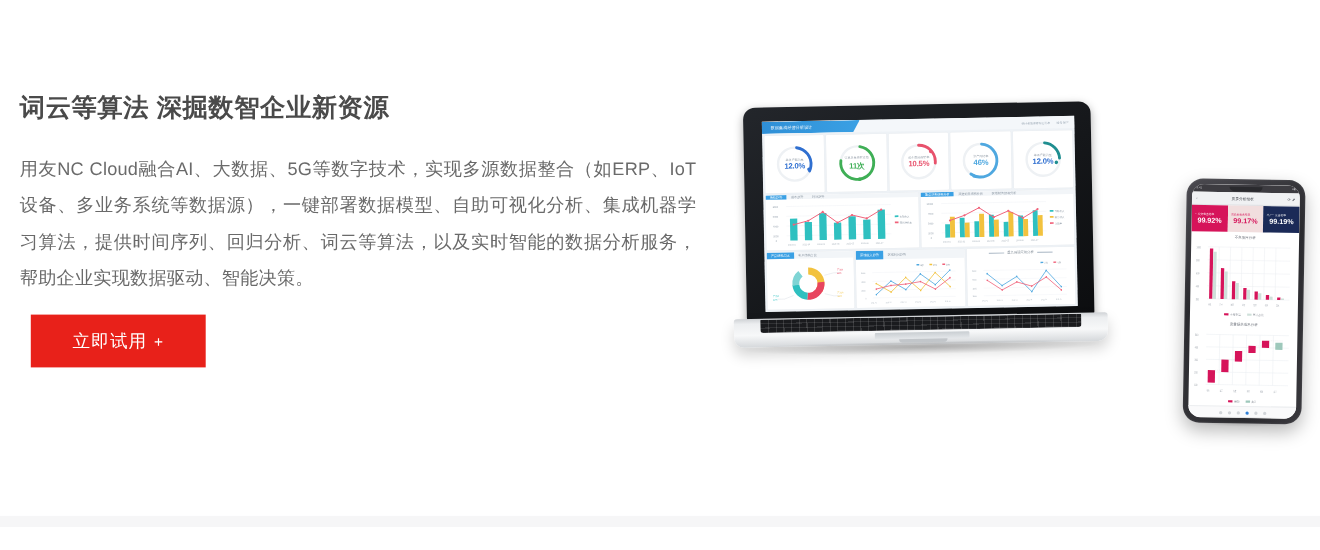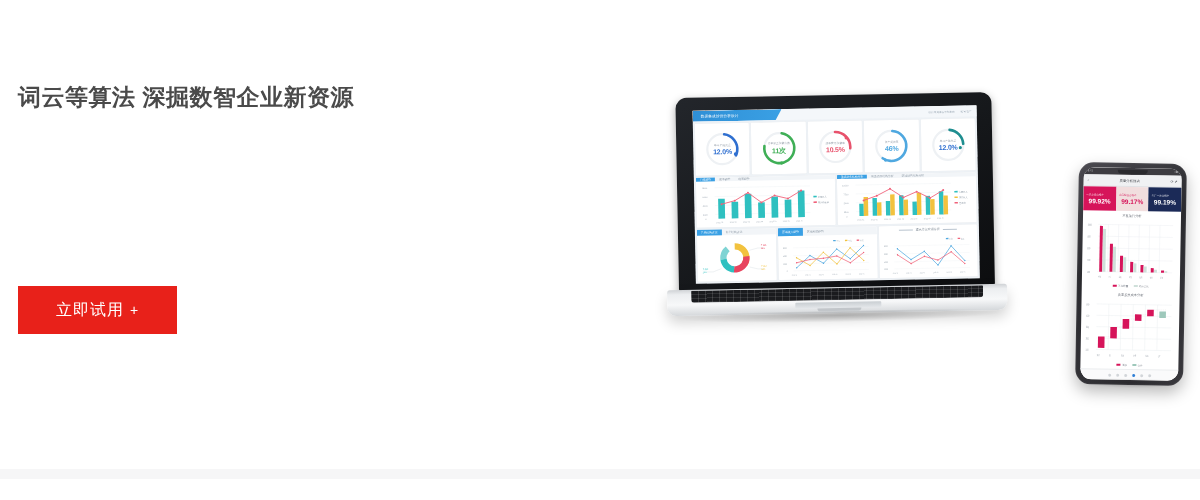--- a/index.html
+++ b/index.html
@@ -14,21 +14,21 @@
   .copy{position:absolute;left:18px;top:84px;width:615px;}
   .headline{
     font-size:23px;font-weight:bold;color:#4a4a4a;letter-spacing:.5px;
     margin:0 0 26px 0;line-height:1.2;white-space:nowrap;
   }
   .para{
     font-size:16.5px;color:#6a6a6a;line-height:2.0;margin:0;
     letter-spacing:.2px;text-align:justify;
   }
   .cta{
-    position:absolute;left:18px;top:286px;width:159px;height:48px;
+    position:absolute;left:28px;top:286px;width:159px;height:48px;
     background:#e8211a;border:0;color:#fff;font-size:16px;
     font-family:"Liberation Sans","DejaVu Sans",sans-serif;
     cursor:pointer;display:flex;align-items:center;justify-content:center;
     letter-spacing:1px;padding:0;
   }
   .cta .plus{font-size:14px;margin-left:6px;font-weight:400;}
 
   
   .bottom-band{position:absolute;left:0;top:469px;width:1200px;height:10px;background:#f6f6f7;}
 
@@ -168,20 +168,21 @@
     background:radial-gradient(ellipse at 50% 40%,rgba(0,0,0,.2),rgba(0,0,0,0) 72%);
   }
 </style>
 </head>
 <body>
 
 <div class="stage">
 
   <div class="copy">
     <h1 class="headline">词云等算法 深掘数智企业新资源</h1>
+    <p class="para">用友NC Cloud融合AI、大数据、5G等数字技术，实现多源数据整合（如ERP、IoT设备、多业务系统等数据源），一键部署数据模型、自助可视化分析、集成机器学习算法，提供时间序列、回归分析、词云等算法，以及实时智能的数据分析服务，帮助企业实现数据驱动、智能决策。</p>
   </div>
 
   <button class="cta">
     <span>立即试用</span>
     <span class="plus">+</span>
   </button>
 
   <div class="devices">
 
     <div class="laptop">

